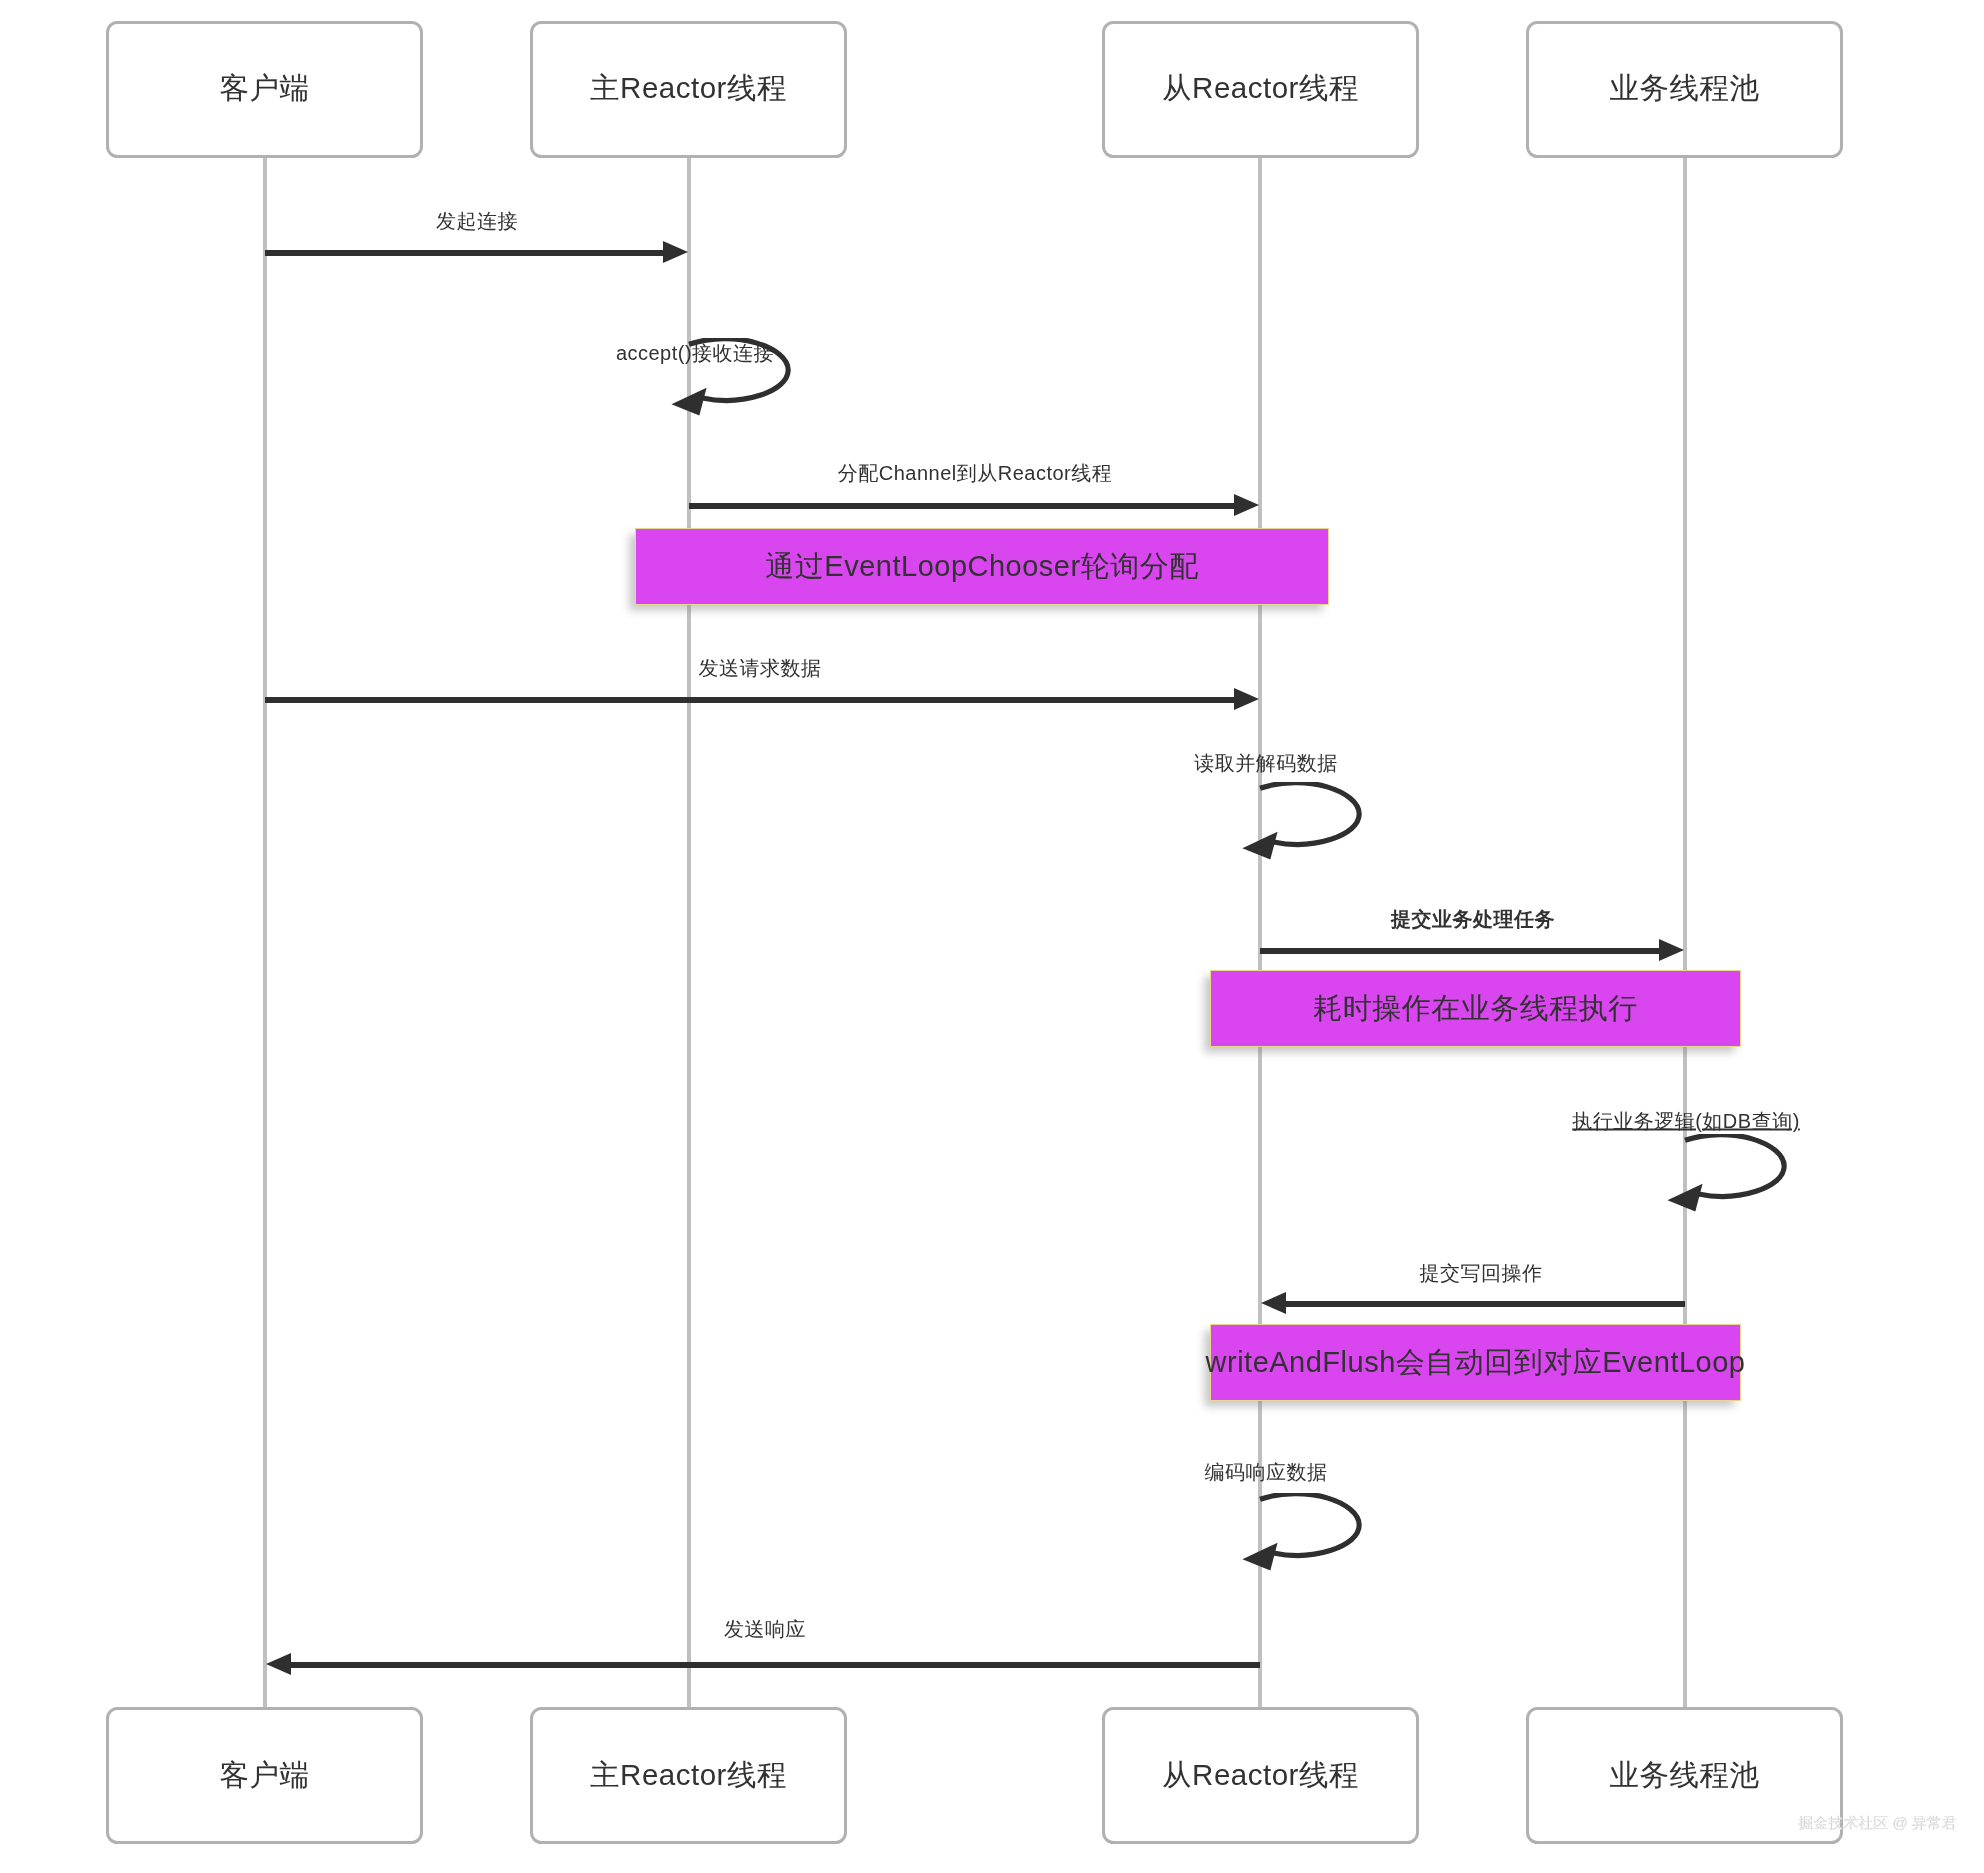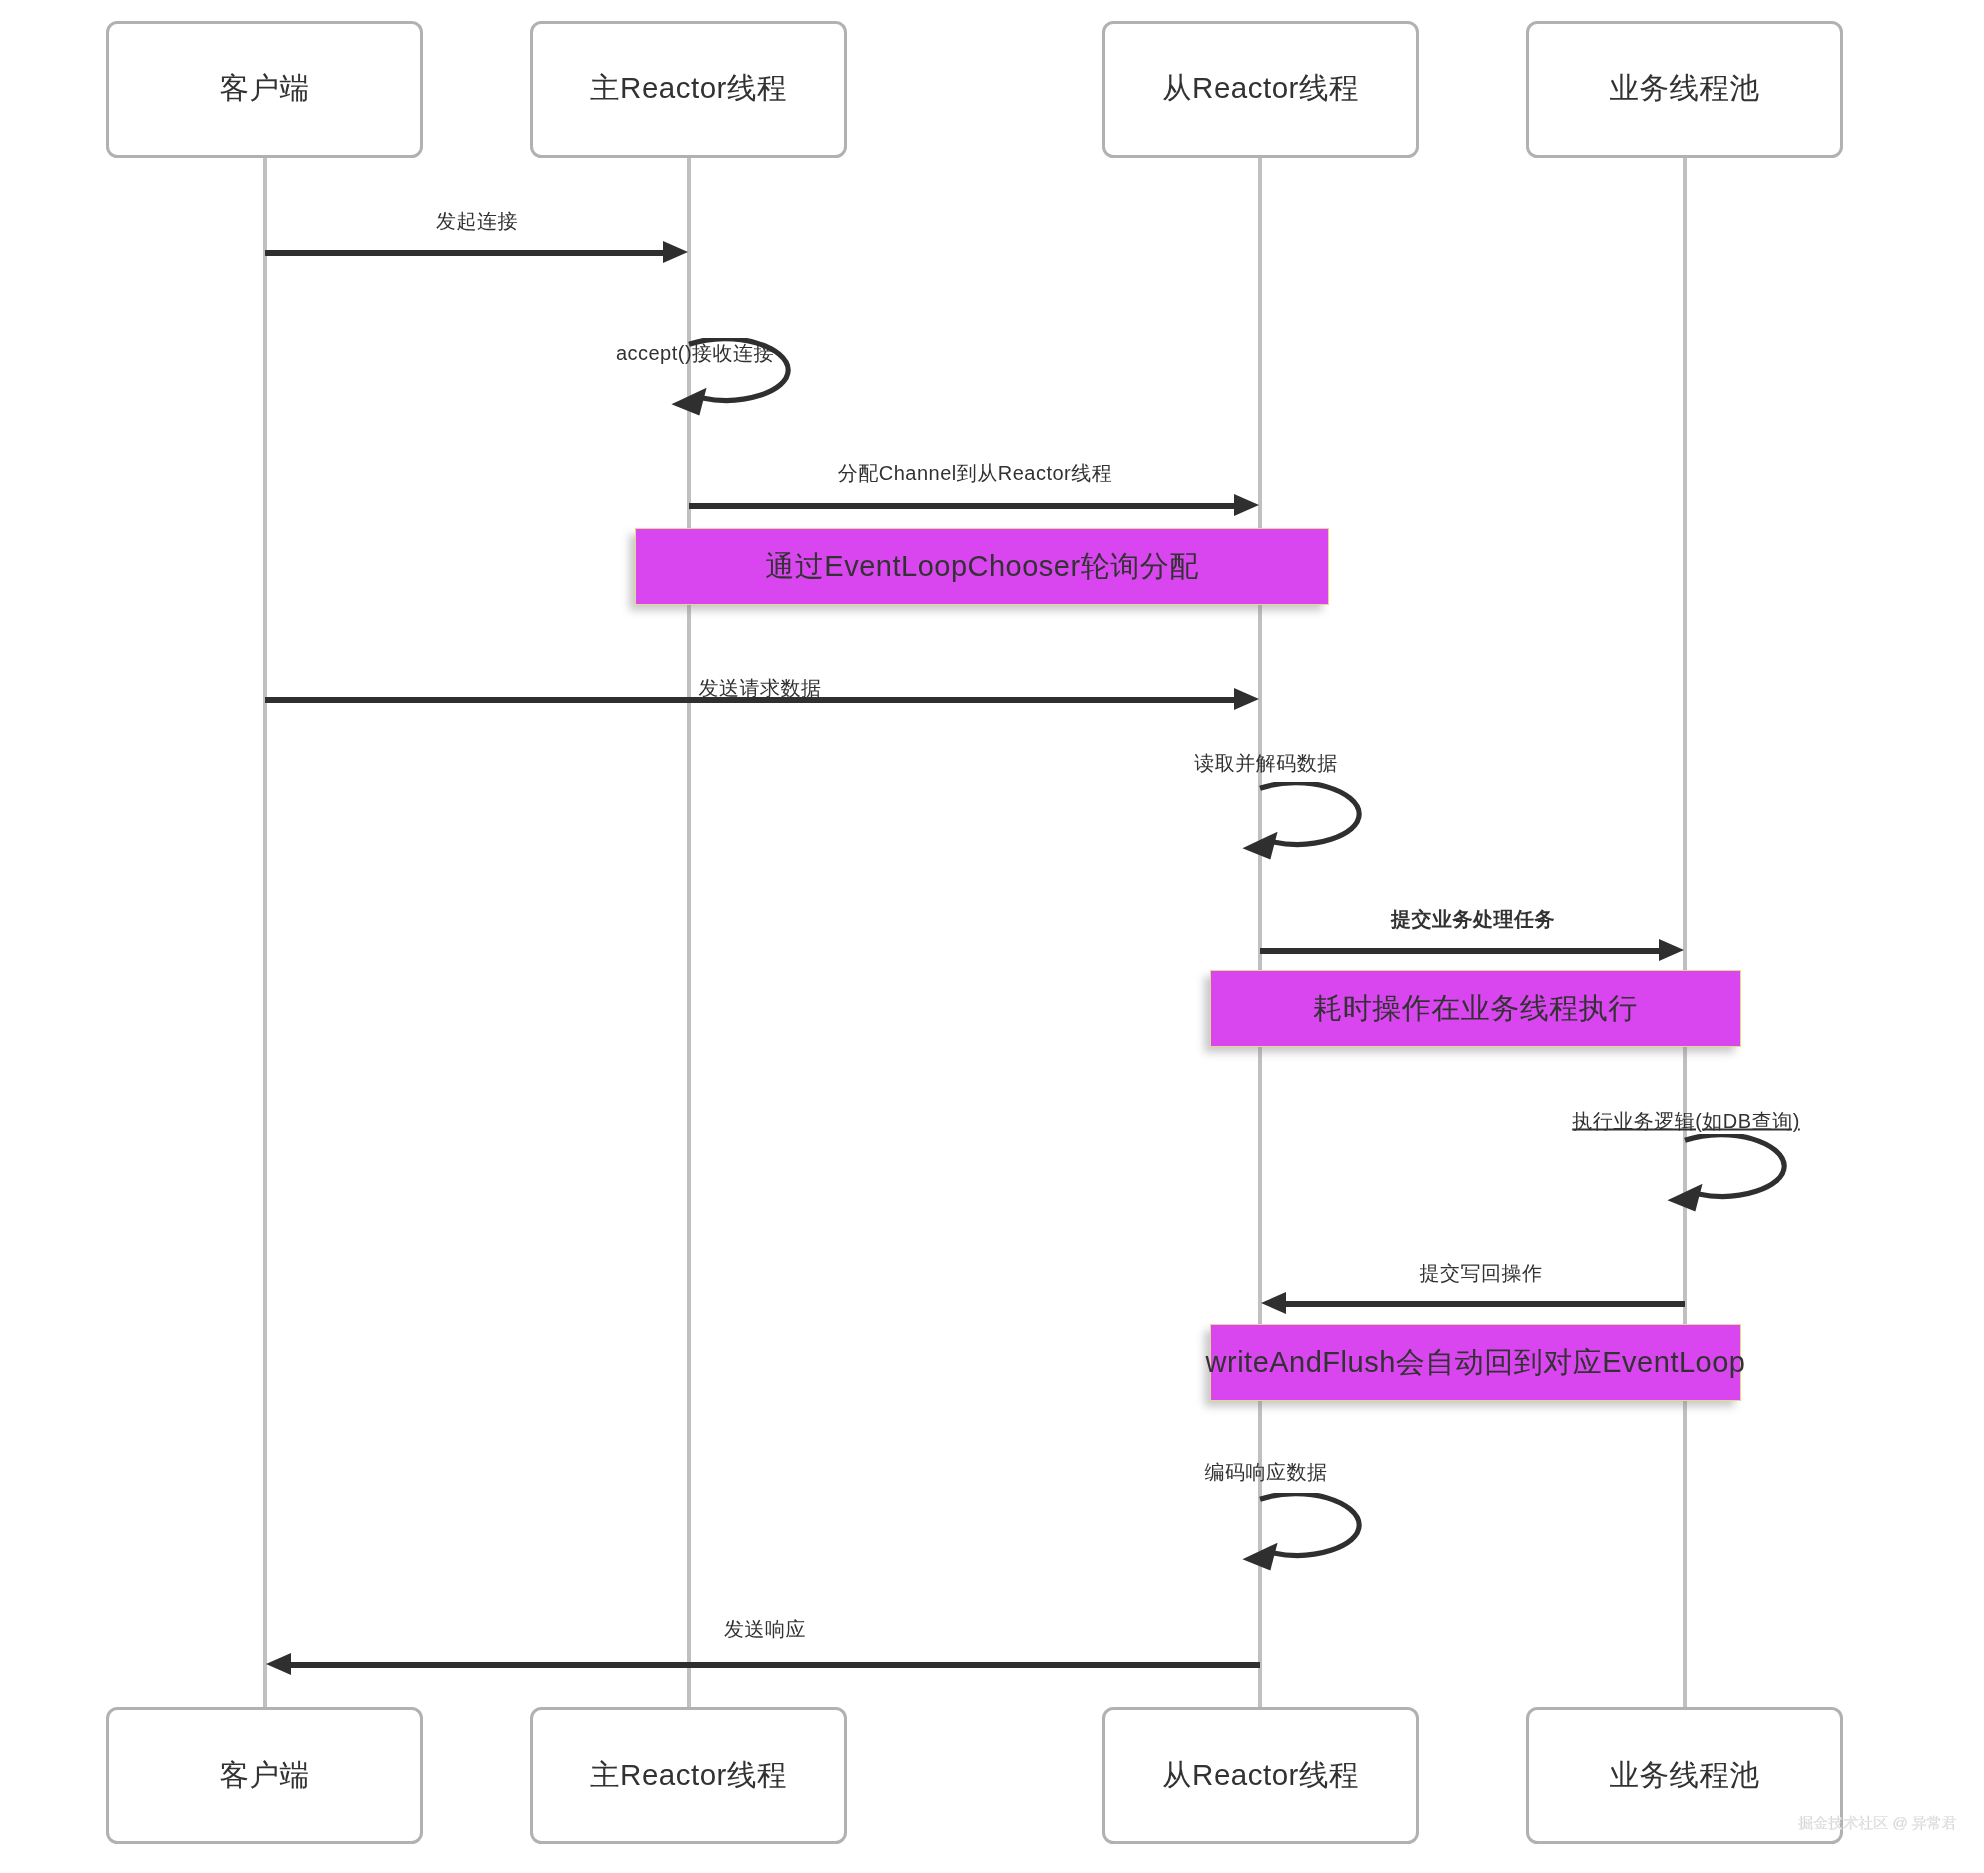--- a/index.html
+++ b/index.html
@@ -78,21 +78,21 @@
       <div class="self-loop" style="left: 658px; top: 338px; width: 155px; height: 88px;"><svg width="155" height="88" viewBox="0 0 300 170">
           <path d="M 60 12 C 150 -18, 252 18, 252 62 C 252 104, 162 132, 86 116" fill="none" stroke="#2f2f2f" stroke-width="10"></path>
           <polygon points="26,128 94,96 80,150" fill="#2f2f2f"></polygon>
         </svg></div>
       <div class="msg-label" style="left: 975px; top: 473px;">分配Channel到从Reactor线程</div>
       <div class="arrow-line" style="top: 503px; left: 689px; width: 548px;"></div>
       <div class="arrow-head right" style="top: 494px; left: 1234px;"></div>
       <div class="note" style="left: 635px; top: 528px; width: 694px; height: 77px;">
         <span class="note-text">通过EventLoopChooser轮询分配</span>
       </div>
-      <div class="msg-label" style="left: 760px; top: 688px;">发送请求数据</div>
+      <div class="msg-label" style="left: 760px; top: 668px;">发送请求数据</div>
       <div class="arrow-line" style="top: 697px; left: 265px; width: 972px;"></div>
       <div class="arrow-head right" style="top: 688px; left: 1234px;"></div>
       <div class="msg-label" style="left: 1266px; top: 763px;">读取并解码数据</div>
       <div class="self-loop" style="left: 1229px; top: 782px; width: 155px; height: 88px;"><svg width="155" height="88" viewBox="0 0 300 170">
           <path d="M 60 12 C 150 -18, 252 18, 252 62 C 252 104, 162 132, 86 116" fill="none" stroke="#2f2f2f" stroke-width="10"></path>
           <polygon points="26,128 94,96 80,150" fill="#2f2f2f"></polygon>
         </svg></div>
       <div class="msg-label" style="left: 1473px; top: 919px; font-weight: bold;">提交业务处理任务</div>
       <div class="arrow-line" style="top: 948px; left: 1260px; width: 402px;"></div>
       <div class="arrow-head right" style="top: 939px; left: 1659px;"></div>

